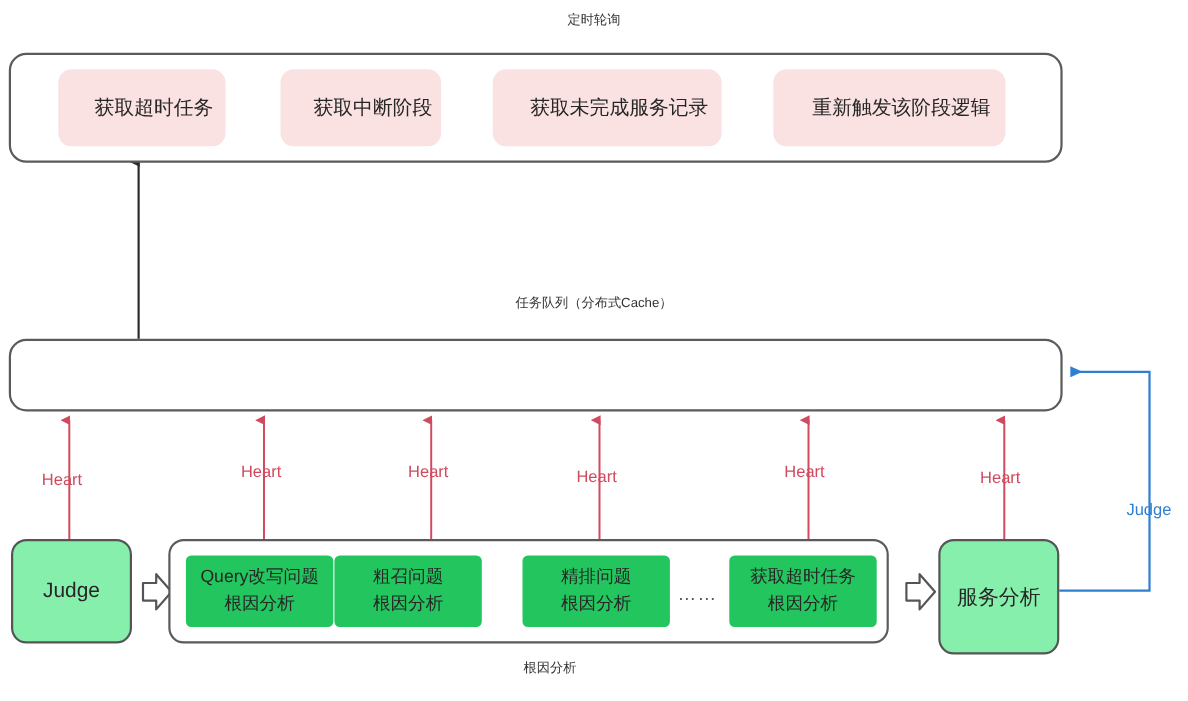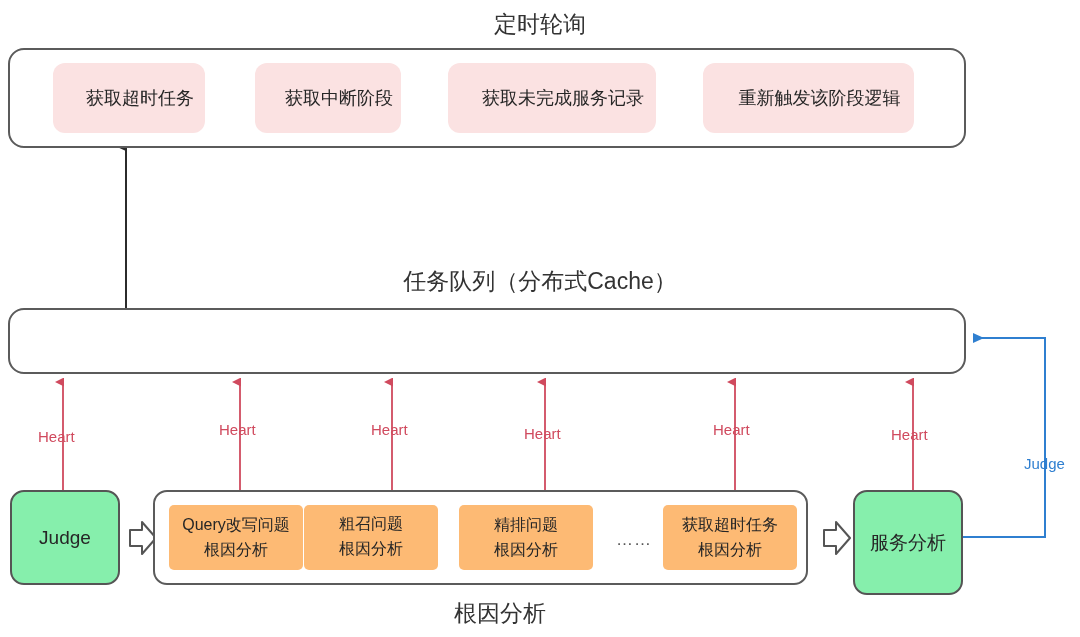--- a/index.html
+++ b/index.html
@@ -14,21 +14,21 @@
     background: #ffffff;
     font-family: "Liberation Sans", "DejaVu Sans", sans-serif;
     overflow: hidden;
   }
 
   .abs { position: absolute; box-sizing: border-box; }
 
   
   .caption {
     color: #333333;
-    font-size: 23px;
+    font-size: 12px;
     line-height: 1.2;
     text-align: center;
     white-space: nowrap;
   }
 
   
   .outer-box {
     border: 2.5px solid #5b5b5b;
     border-radius: 16px;
     background: #ffffff;
@@ -47,21 +47,21 @@
     align-items: center;
     justify-content: center;
     color: #262626;
     font-size: 18px;
     white-space: nowrap;
     padding-left: 22px;
   }
 
   
   .beige-chip {
-    background: #fdba74;
+    background: #22c55e;
     border-radius: 5px;
     display: flex;
     flex-direction: column;
     align-items: center;
     justify-content: center;
     color: #262626;
     font-size: 16px;
     line-height: 1.55;
     white-space: nowrap;
   }
@@ -197,21 +197,21 @@
   <div class="abs beige-chip" style="left:169px; top:505px; width:134px; height:65px;">
     <span>Query改写问题</span>
     <span>根因分析</span>
   </div>
 
   <div class="abs beige-chip" style="left:304px; top:505px; width:134px; height:65px;font-family:Liberation Mono, monospace;">
     <span>粗召问题</span>
     <span>根因分析</span>
   </div>
 
-  <div class="abs beige-chip" style="left:459px; top:505px; width:134px; height:65px;">
+  <div class="abs beige-chip" style="left:475px; top:505px; width:134px; height:65px;">
     <span>精排问题</span>
     <span>根因分析</span>
   </div>
 
   <div class="abs dots" style="left:616px; top:530px;">……</div>
 
   <div class="abs beige-chip" style="left:663px; top:505px; width:134px; height:65px;">
     <span>获取超时任务</span>
     <span>根因分析</span>
   </div>

